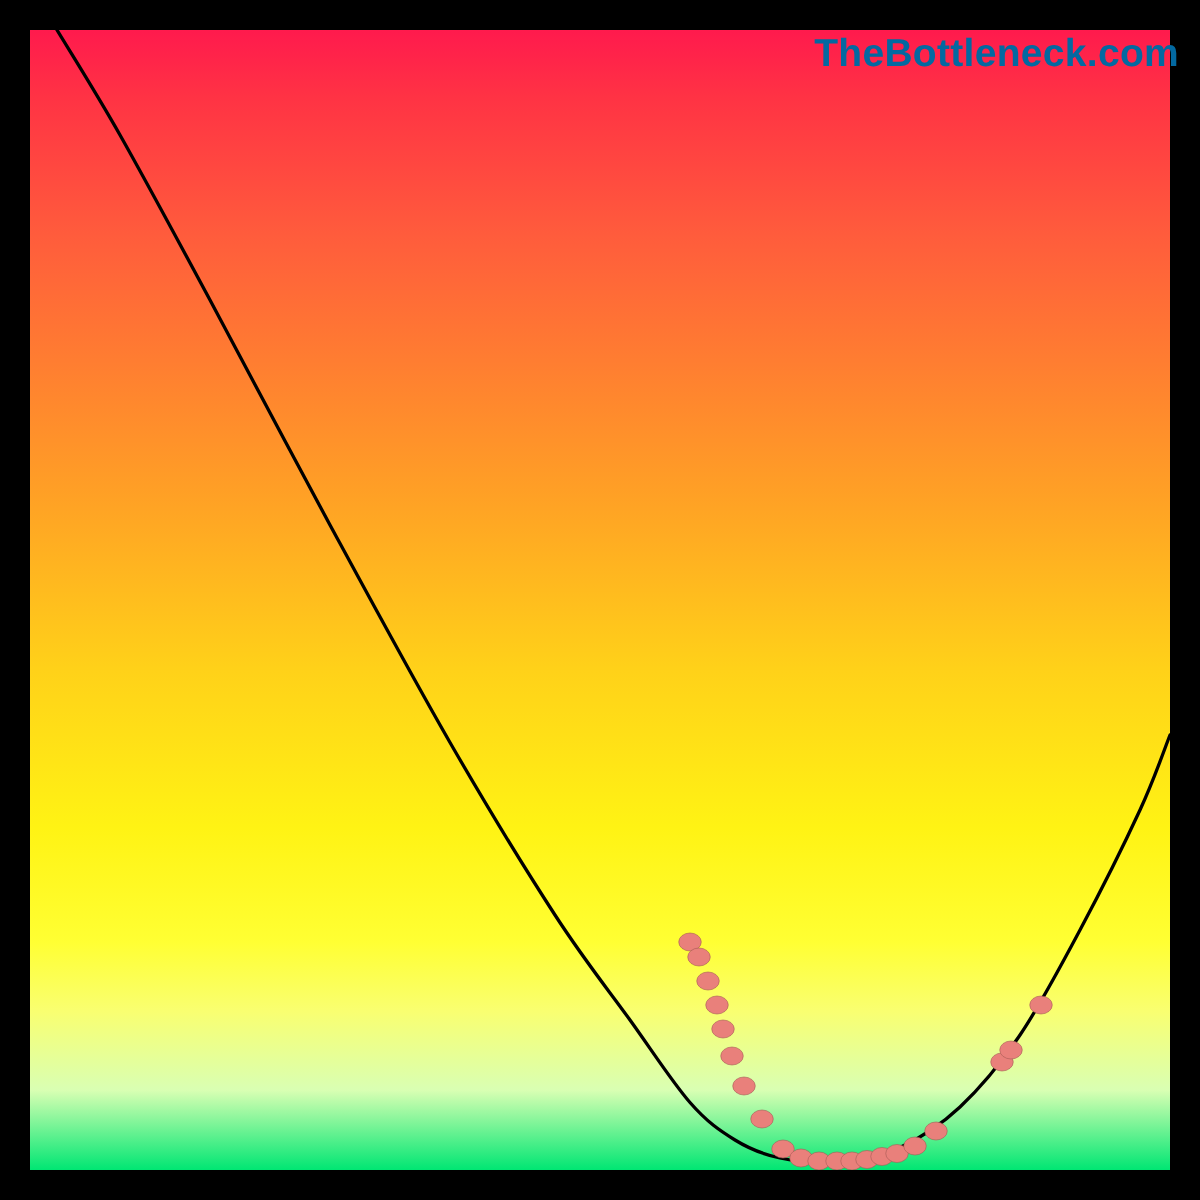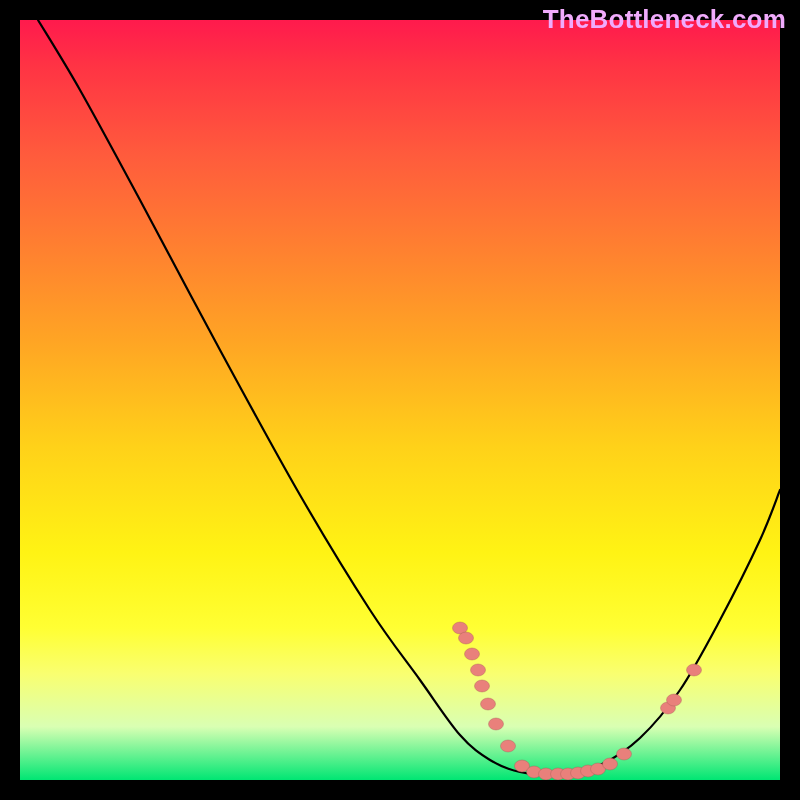--- a/index.html
+++ b/index.html
@@ -25,26 +25,26 @@
       #ffd119 56%,
       #fff314 70%,
       #ffff33 80%,
       #f9ff70 86%,
       #d9ffb3 93%,
       #00e673 100%
     );
   }
   .watermark {
     position: absolute;
-    top: 4px;
+    top: 20px;
     right: 14px;
     font-family: Arial, Helvetica, sans-serif;
     font-size: 26px;
     font-weight: 600;
-    color: #f0abfc;
+    color: #0369a1;
     letter-spacing: 0.2px;
   }
   svg.plot {
     position: absolute;
     left: 0;
     top: 0;
     width: 760px;
     height: 760px;
   }
   .curve {

